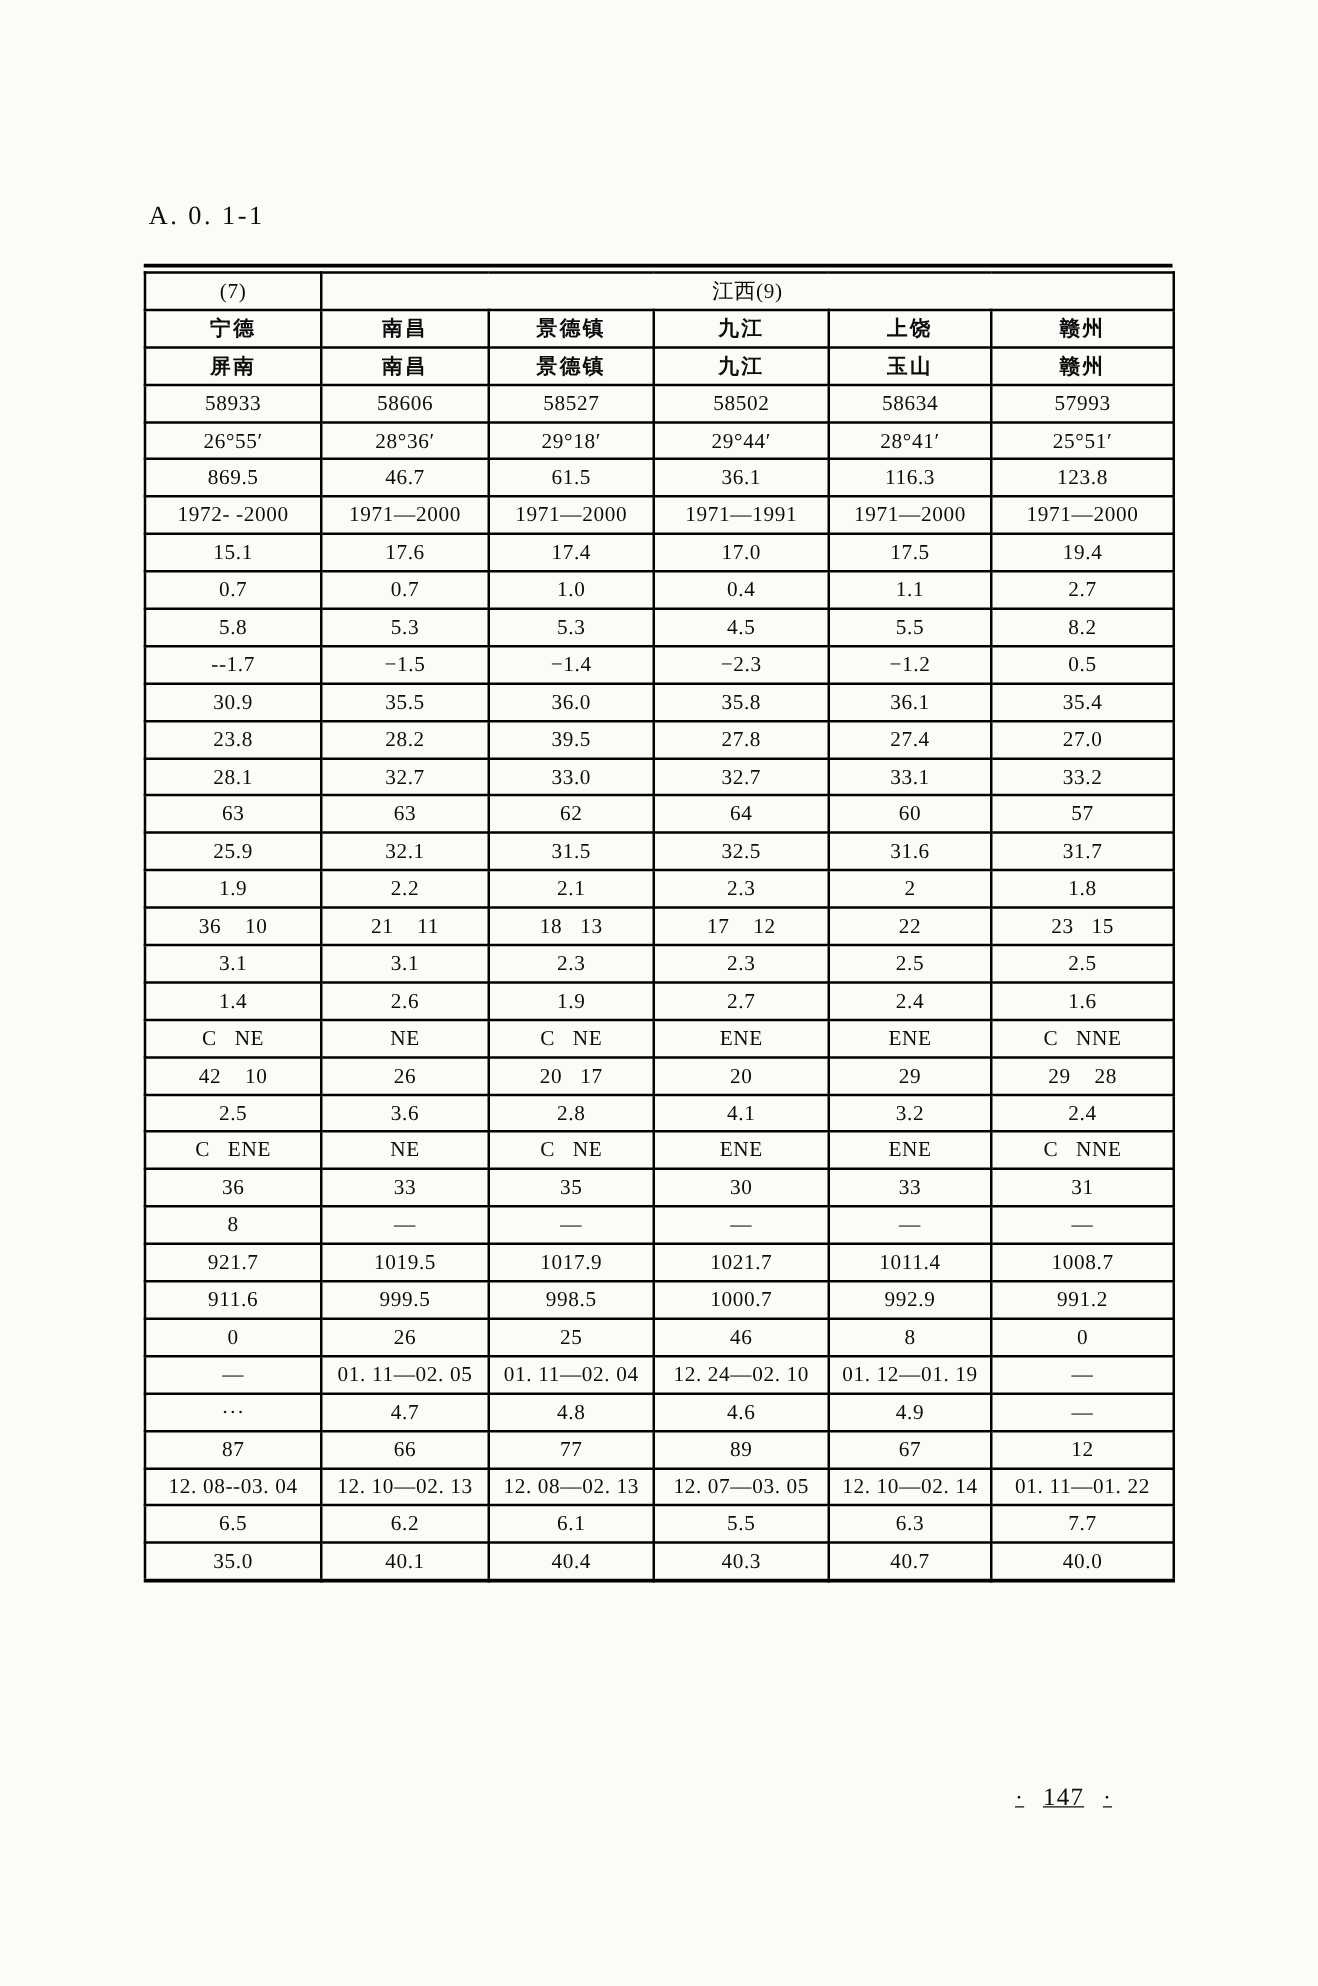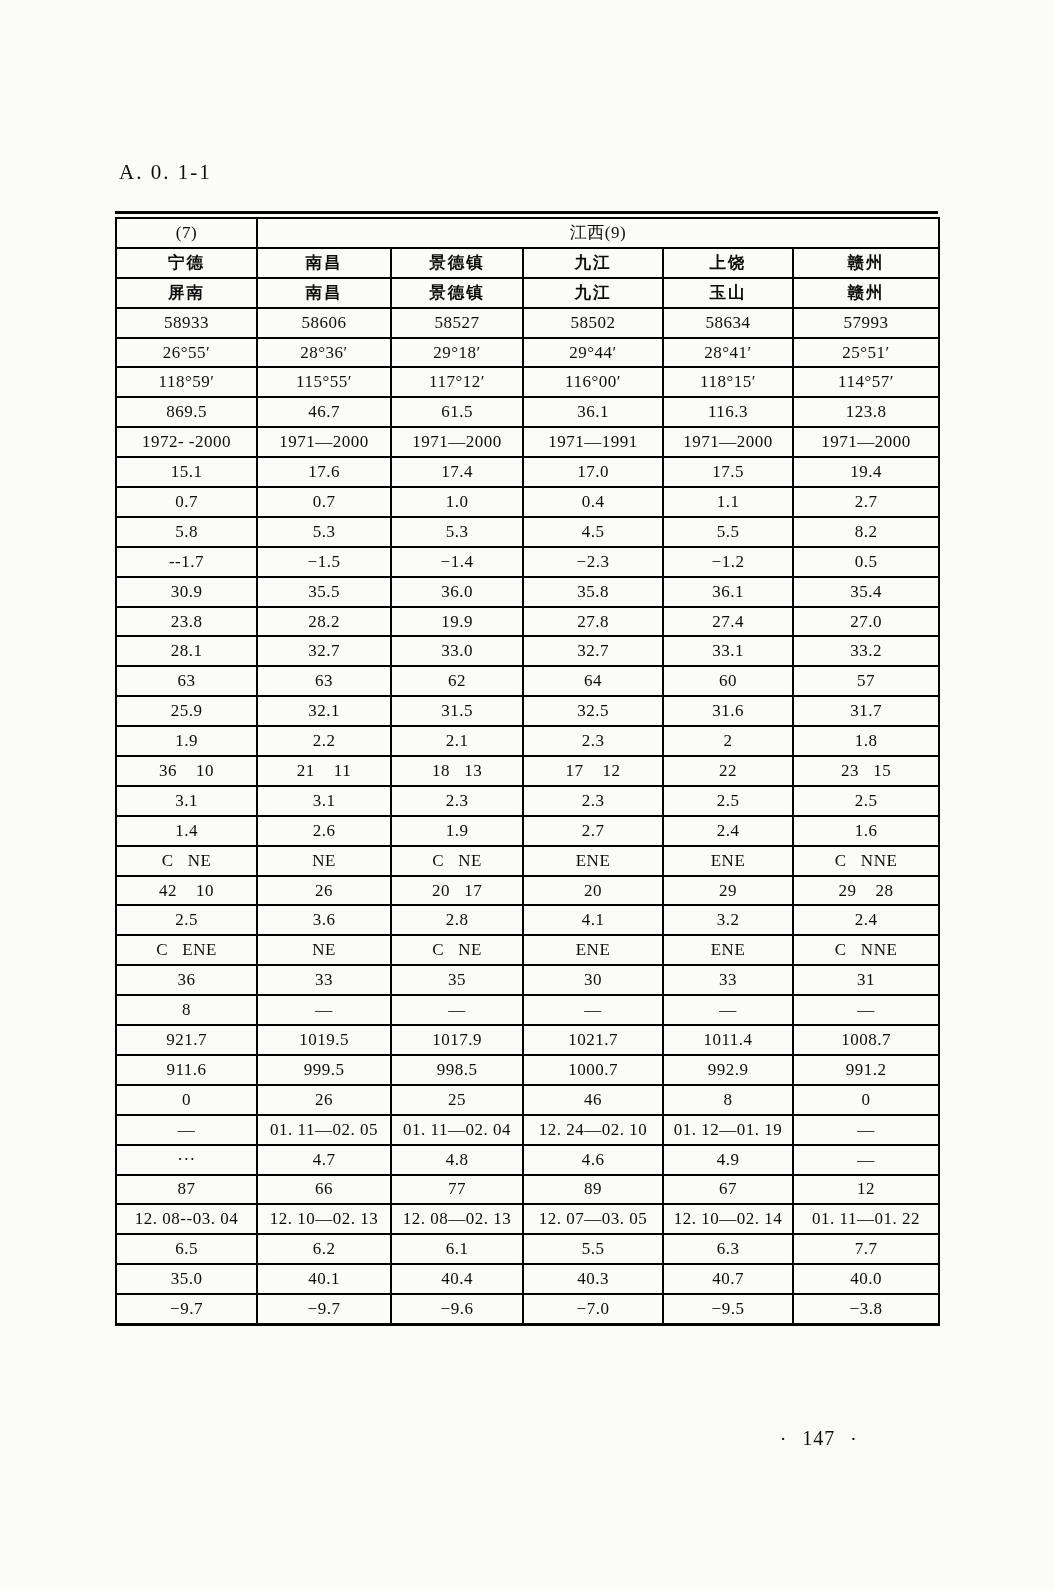--- a/index.html
+++ b/index.html
@@ -63,24 +63,25 @@
     font-size: 16.5px;
   }
   td.tight {
     font-size: 15px;
     letter-spacing: 0;
     padding: 0;
     margin-top: 20px;
   }
   .page-number {
     position: absolute;
-    left: 780px;
+    left: 812px;
     top: 1427px;
     font-size: 19px;
     letter-spacing: 1px;
+    text-decoration: underline;
   }
   .page-number .num {
     margin: 0 15px;
     font-size: 20px;
   }
 </style>
 </head>
 <body>
 
 <div class="doc-title">A. 0. 1-1</div>
@@ -126,28 +127,20 @@
         </tr>
         <tr>
           <td>26°55′</td>
           <td>28°36′</td>
           <td>29°18′</td>
           <td>29°44′</td>
           <td>28°41′</td>
           <td>25°51′</td>
         </tr>
         <tr>
-          <td>118°59′</td>
-          <td>115°55′</td>
-          <td>117°12′</td>
-          <td>116°00′</td>
-          <td>118°15′</td>
-          <td>114°57′</td>
-        </tr>
-        <tr>
           <td>869.5</td>
           <td>46.7</td>
           <td>61.5</td>
           <td>36.1</td>
           <td>116.3</td>
           <td>123.8</td>
         </tr>
         <tr>
           <td>1972- -2000</td>
           <td>1971—2000</td>
@@ -192,21 +185,21 @@
           <td>30.9</td>
           <td>35.5</td>
           <td>36.0</td>
           <td>35.8</td>
           <td>36.1</td>
           <td>35.4</td>
         </tr>
         <tr>
           <td>23.8</td>
           <td>28.2</td>
-          <td>19.9</td>
+          <td>39.5</td>
           <td>27.8</td>
           <td>27.4</td>
           <td>27.0</td>
         </tr>
         <tr>
           <td>28.1</td>
           <td>32.7</td>
           <td>33.0</td>
           <td>32.7</td>
           <td>33.1</td>
@@ -372,26 +365,18 @@
           <td>6.3</td>
           <td>7.7</td>
         </tr>
         <tr>
           <td>35.0</td>
           <td>40.1</td>
           <td>40.4</td>
           <td>40.3</td>
           <td>40.7</td>
           <td>40.0</td>
-        </tr>
-        <tr>
-          <td>−9.7</td>
-          <td>−9.7</td>
-          <td>−9.6</td>
-          <td>−7.0</td>
-          <td>−9.5</td>
-          <td>−3.8</td>
         </tr>
       </tbody>
   </table>
 </div>
 
 <div class="page-number"><span>·</span><span class="num">147</span><span>·</span></div>
 
 </body></html>

